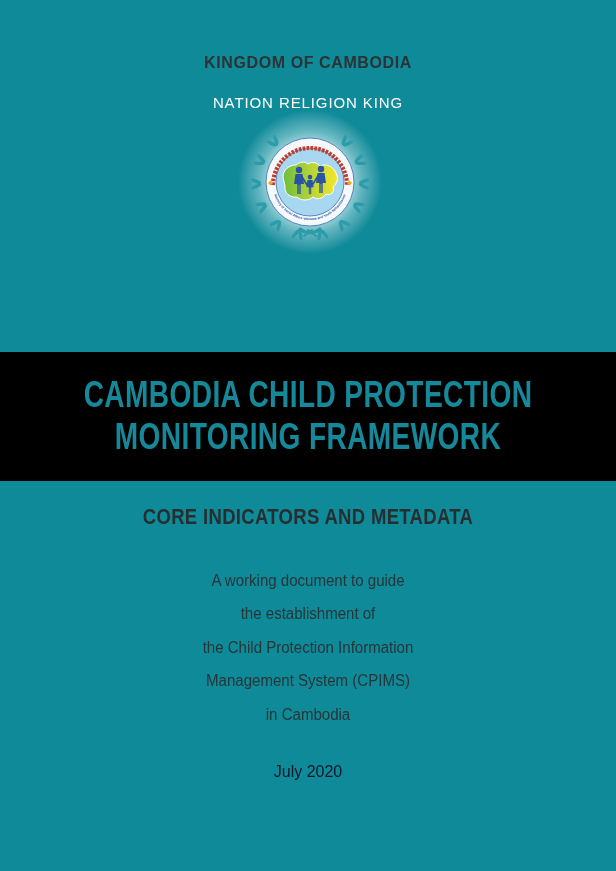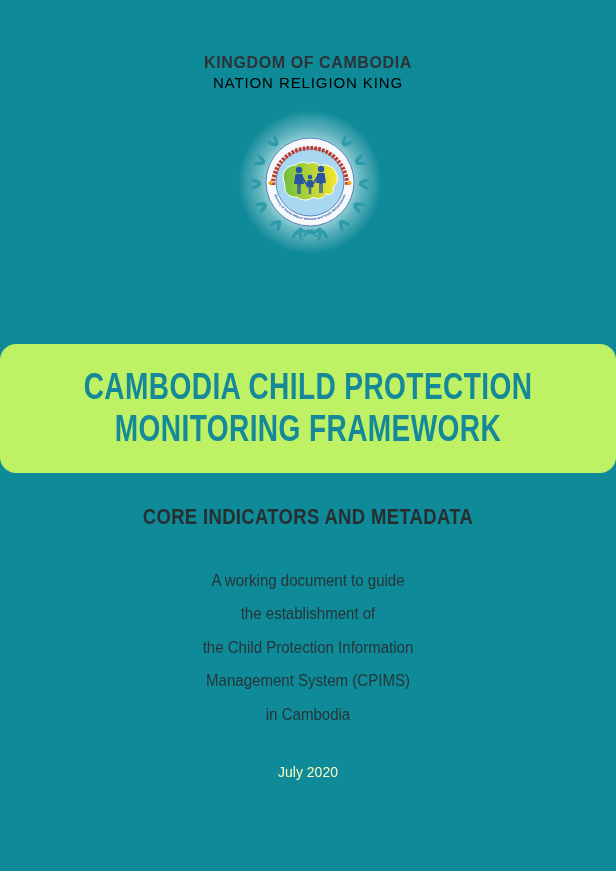--- a/index.html
+++ b/index.html
@@ -15,25 +15,25 @@
   .abs { position: absolute; left: 0; right: 0; text-align: center; }
 
   .kingdom-title {
     top: 50px;
     font-size: 16px;
     font-weight: bold;
     letter-spacing: 0.6px;
     color: #2B3336;
   }
   .kingdom-motto {
-    top: 70px;
+    top: 90px;
     font-size: 15px;
     font-weight: normal;
     letter-spacing: 0.9px;
-    color: #000000;
+    color: #ffffff;
   }
 
   .logo-wrap {
     position: absolute;
     left: 235px;
     top: 103px;
     width: 150px;
     height: 150px;
   }
   .logo-wrap svg { display: block; width: 150px; height: 150px; }
@@ -42,27 +42,26 @@
     top: 241px;
     font-size: 11px;
     line-height: 13.5px;
     color: #2E383B;
   }
   .ministry-name > div { transform: scaleX(0.94); transform-origin: 50% 50%; }
 
   .title-banner {
     position: absolute;
     left: 0;
-    top: 340px;
+    top: 348px;
     width: 616px;
     height: 129px;
-    background: #bef264;
+    background: #000000;
     padding-top: 22px;
     box-sizing: border-box;
-    border-radius: 16px;
   }
   .title-banner .title-line {
     display: block;
     text-align: center;
     font-size: 36px;
     font-weight: bold;
     line-height: 42px;
     letter-spacing: 0.5px;
     color: #15899A;
     transform: scaleX(0.78);
@@ -90,23 +89,23 @@
     text-align: center;
   }
   .description .desc-line {
     transform: scaleX(0.94);
     transform-origin: 50% 50%;
     white-space: nowrap;
   }
 
   .pub-date {
     top: 759px;
-    font-size: 14px;
+    font-size: 16px;
     line-height: 18px;
-    color: #fef9c3;
+    color: #0f172a;
   }
 </style>
 </head>
 <body>
 
 <div class="page">
 
   <div class="abs kingdom-title">KINGDOM OF CAMBODIA</div>
   <div class="abs kingdom-motto">NATION RELIGION KING</div>
 

